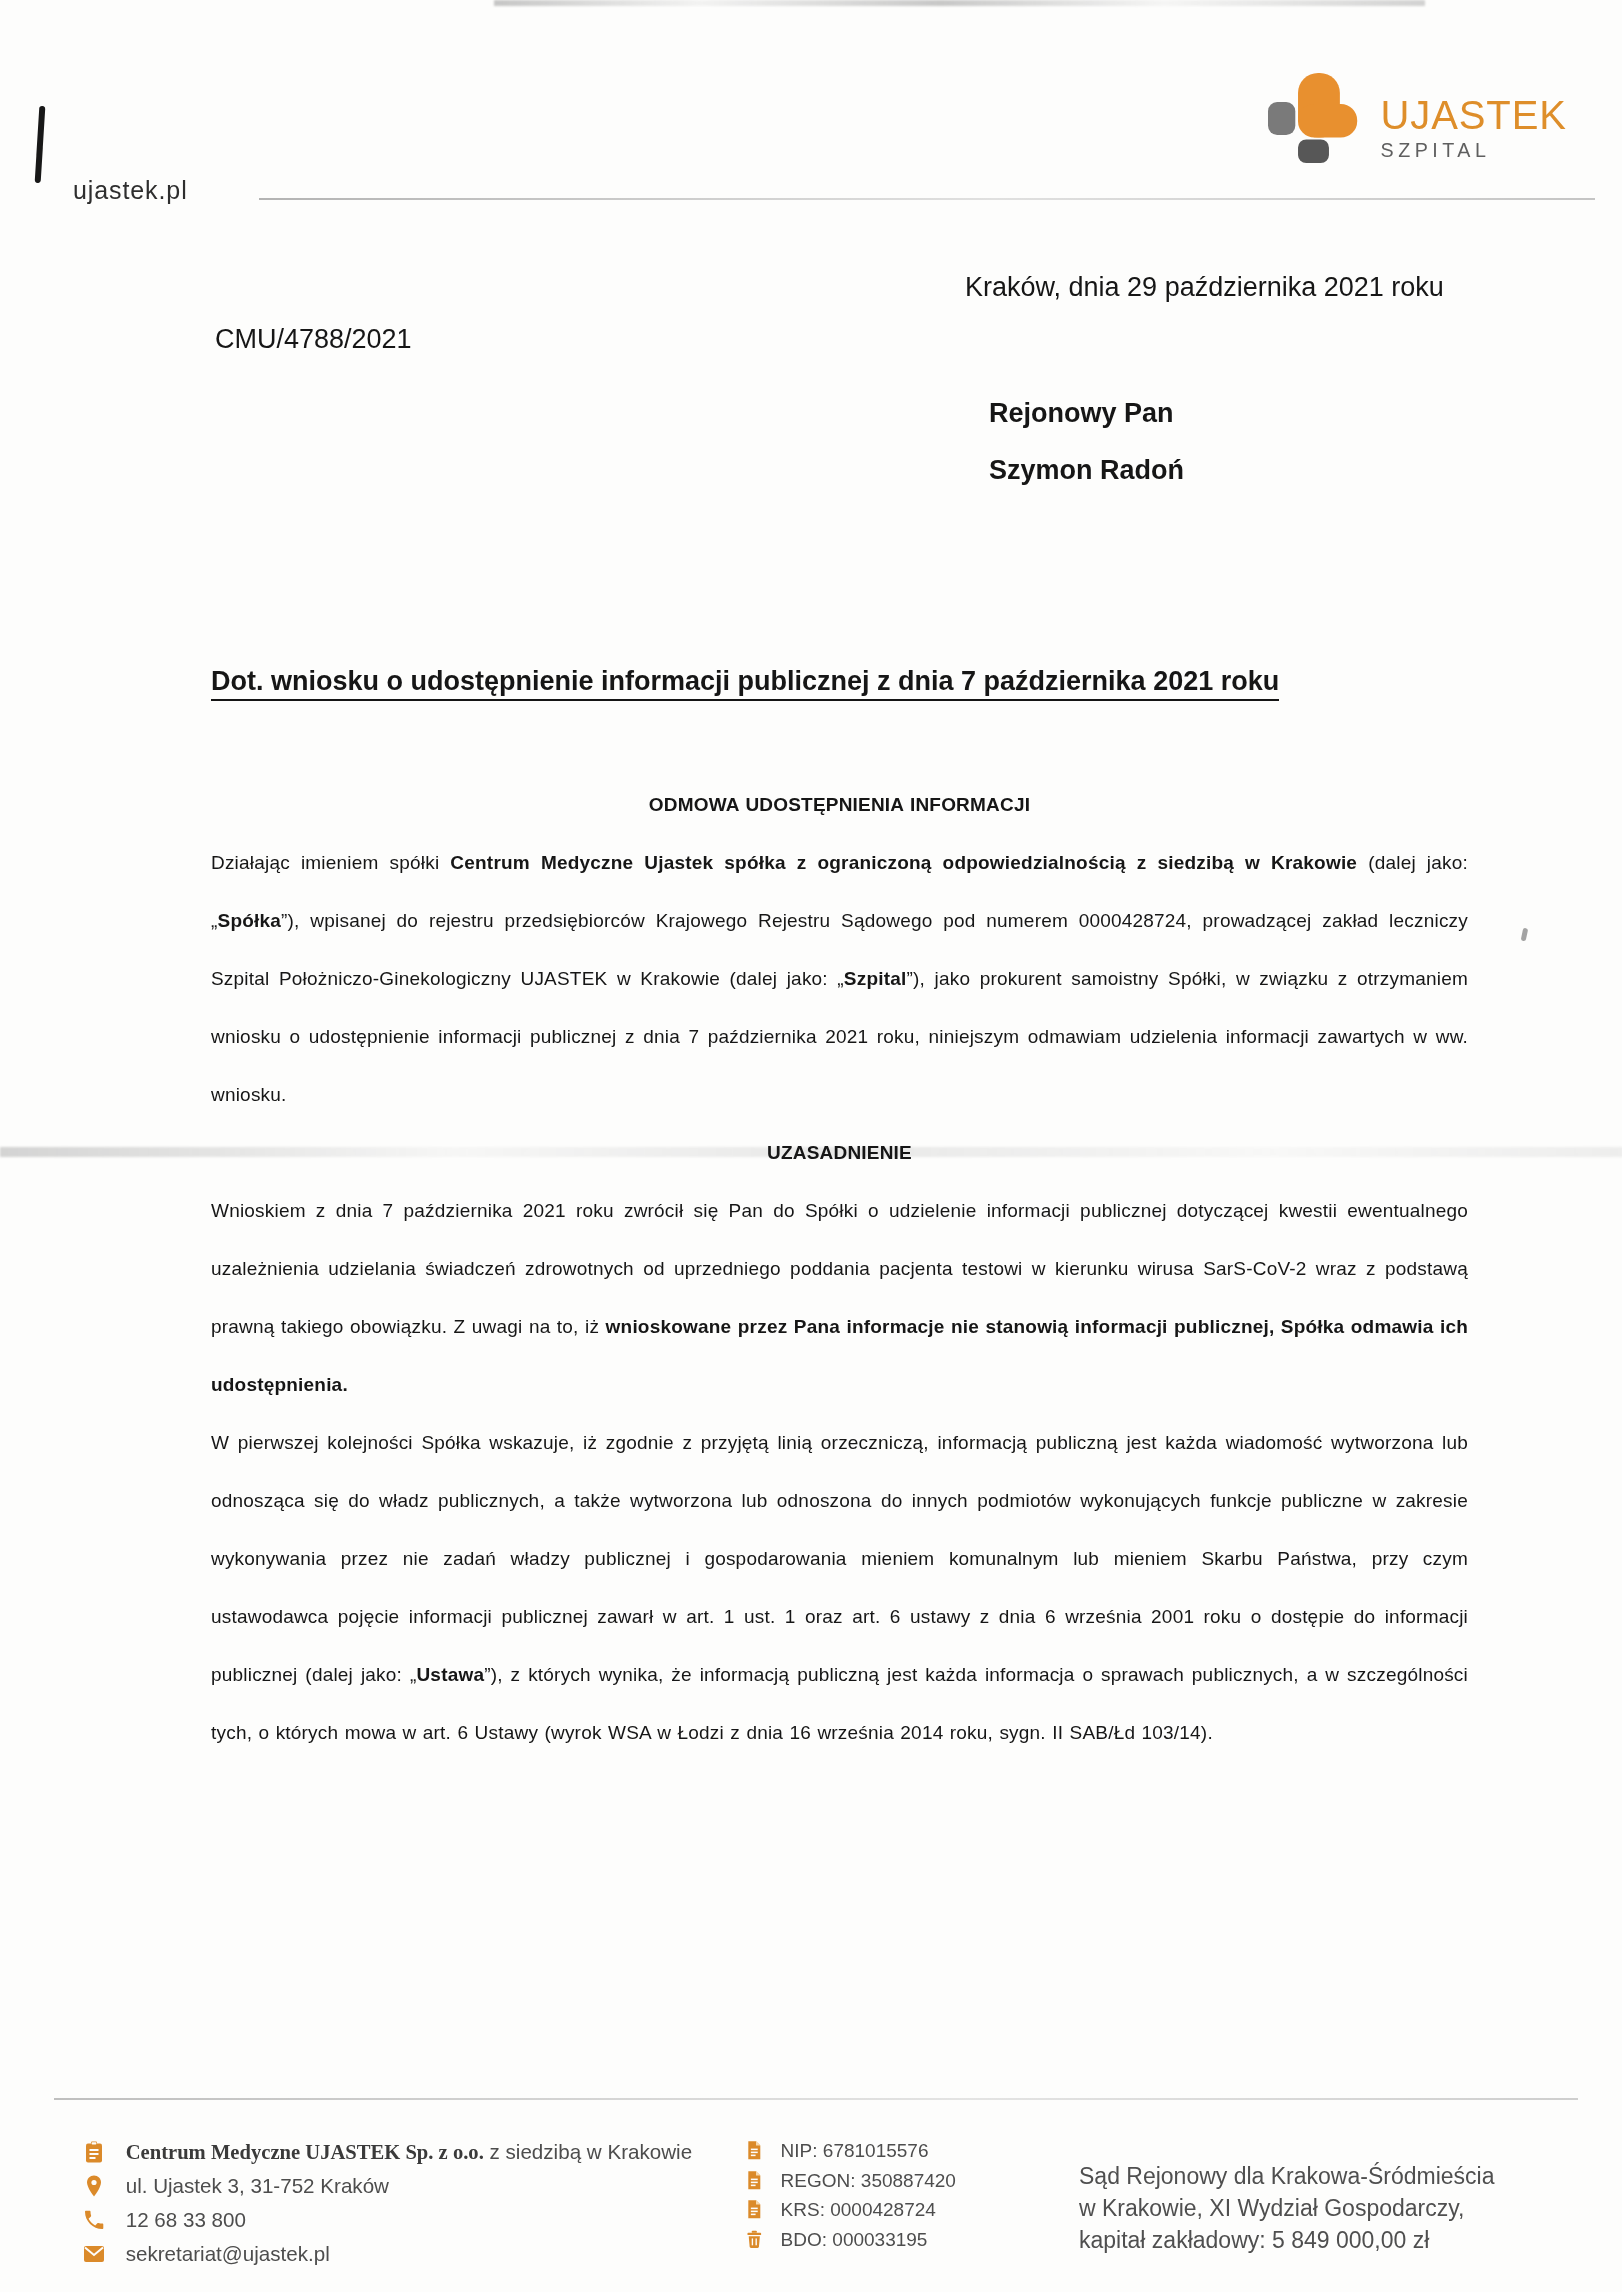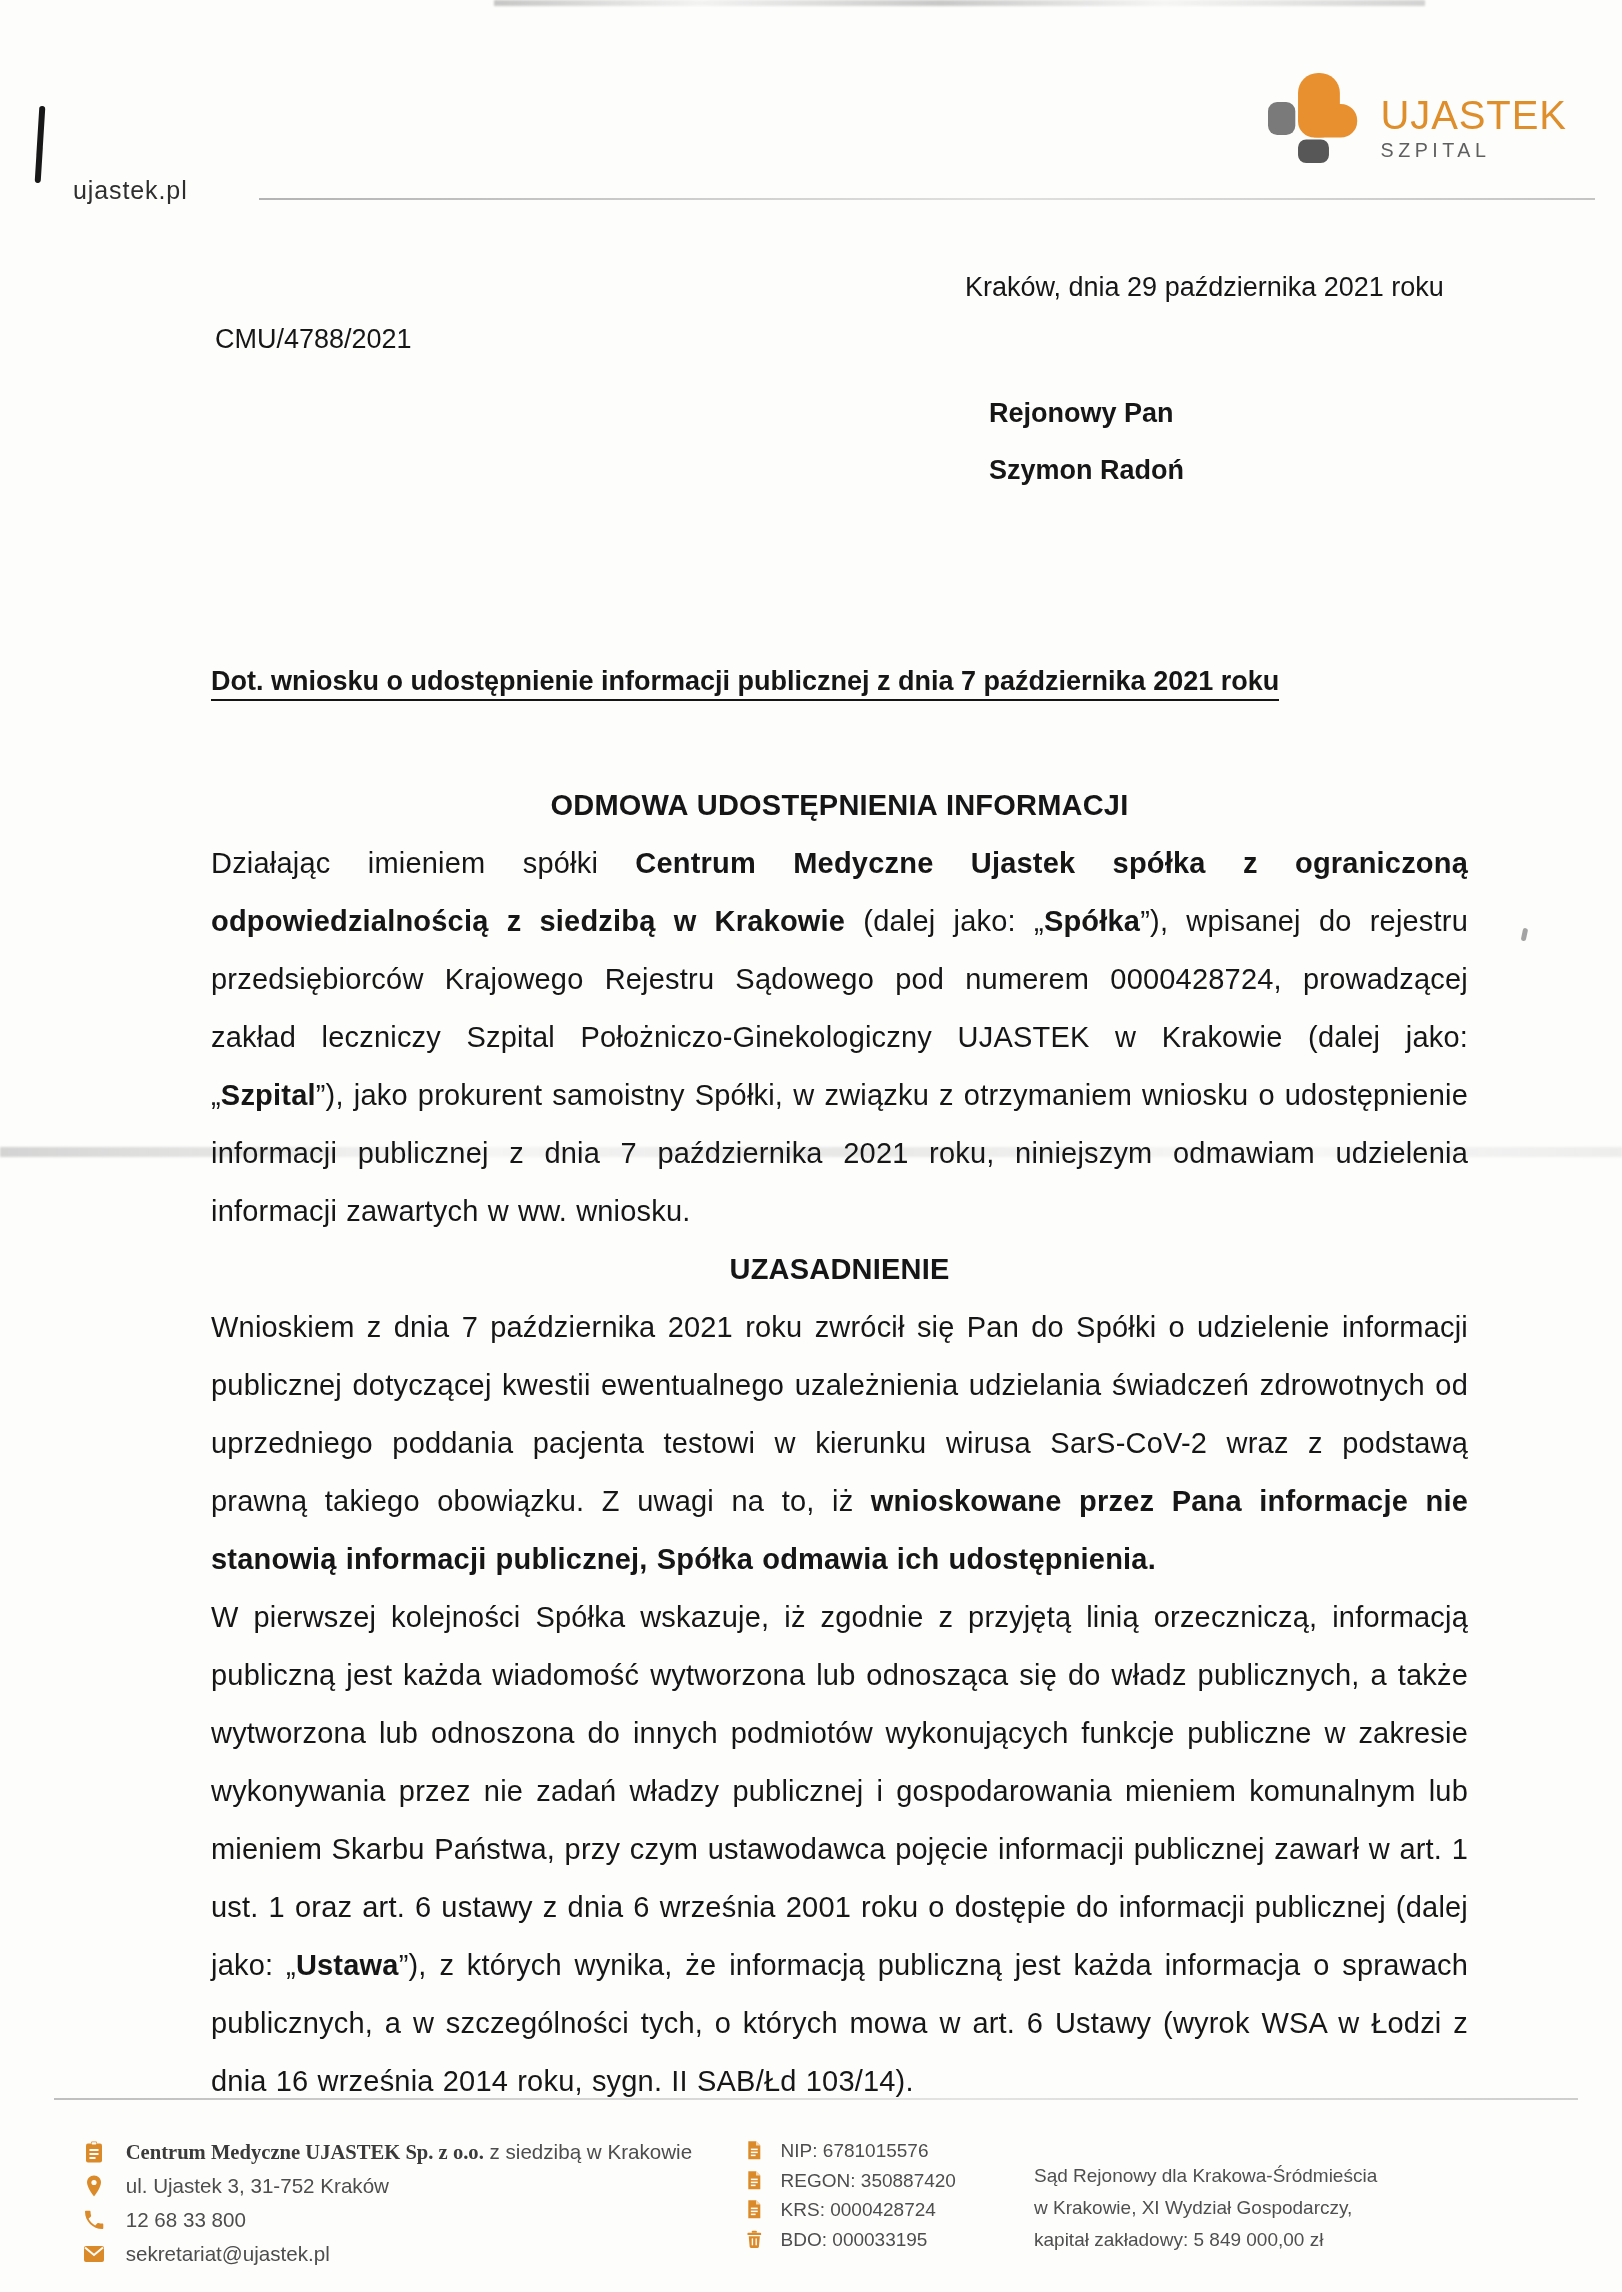--- a/index.html
+++ b/index.html
@@ -30,34 +30,34 @@
   .logo-name{font-size:40px;font-weight:400;letter-spacing:0.9px;color:#de8e2a;line-height:39px;}
   .logo-tag{font-size:19.7px;letter-spacing:4.5px;color:#5f5f5f;margin-top:4.5px;line-height:21.5px;}
   
   .date-line{position:absolute;left:965px;top:272px;font-size:27px;}
   .reference{position:absolute;left:215px;top:324px;font-size:27px;}
   .recipient{position:absolute;left:989px;top:385px;font-size:27px;font-weight:700;line-height:57px;}
   .subject{position:absolute;left:211px;top:666px;font-size:27px;font-weight:700;}
   .subject span{border-bottom:2.7px solid #151515;padding-bottom:2.7px;}
   
   .body-col{position:absolute;left:211px;top:776px;width:1257px;
-    font-size:29px;line-height:58px;text-align:justify;letter-spacing:0.2px;word-spacing:0.9px;}
+    font-size:19px;line-height:58px;text-align:justify;letter-spacing:0.2px;word-spacing:0.9px;}
   .body-col p{margin:0;}
   .center-head{text-align:center;font-weight:700;}
   
   .footer-rule{position:absolute;left:54px;top:2098px;width:1524px;height:1.8px;
     background:linear-gradient(90deg,rgba(140,140,140,.55),rgba(180,180,180,.35) 60%,rgba(160,160,160,.5));}
   .f-left{position:absolute;left:82px;top:2135px;font-size:20.6px;color:#4d4d4d;}
   .f-left .row{height:34px;display:flex;align-items:center;gap:19.7px;}
   .f-left svg{width:24px;height:24px;flex:none;}
   .f-left .b{color:#3a3a3a;font-family:Liberation Serif, serif;}
   .f-mid{position:absolute;left:744px;top:2140px;font-size:19px;color:#4d4d4d;}
   .f-mid .row{height:29.6px;display:flex;align-items:flex-start;gap:16px;}
   .f-mid svg{width:20.6px;height:20.6px;flex:none;}
-  .f-right{position:absolute;left:1034px;top:2160px;font-size:19px;line-height:32px;color:#4f4f4f;}
+  .f-right{position:absolute;left:1079px;top:2160px;font-size:23px;line-height:32px;color:#4f4f4f;}
   .icon{color:#db8a2a;}
 </style>
 </head>
 <body>
 
 <div class="page">
 
   <div class="pen-stroke"></div>
   <div class="top-smudge"></div>
   <div class="mid-smear"></div>

